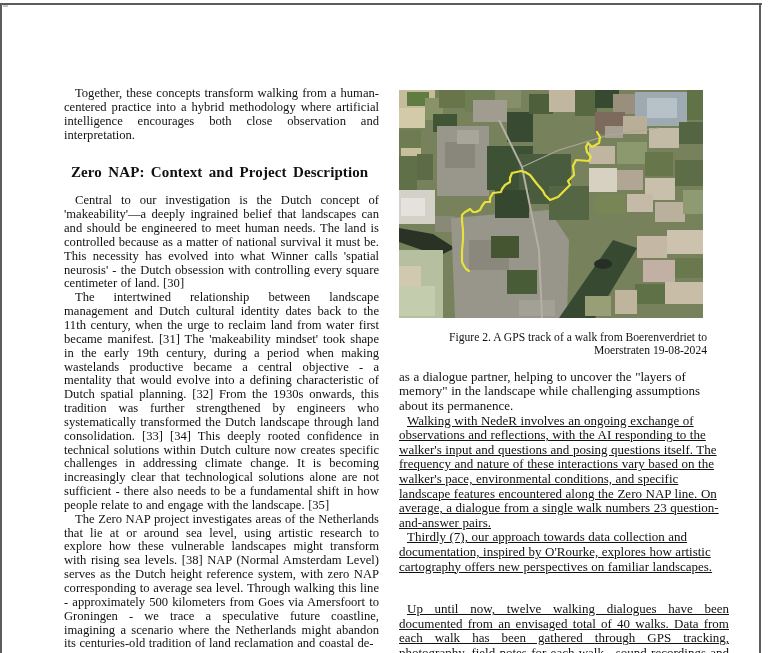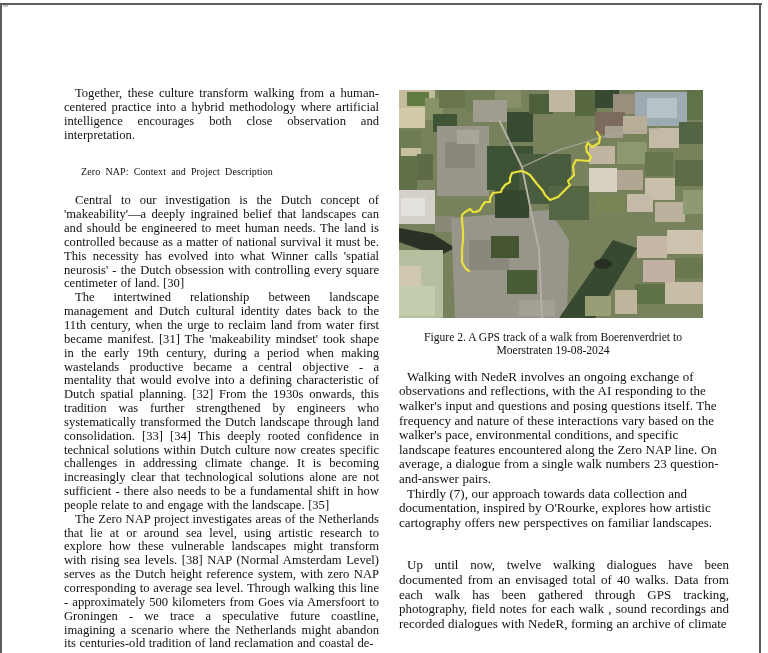--- a/index.html
+++ b/index.html
@@ -12,50 +12,50 @@
   .frame-left{position:absolute;left:0;top:3px;width:2px;height:650px;background:#5c5c5c;}
   .frame-right{position:absolute;left:759px;top:3px;width:2px;height:650px;background:#5c5c5c;}
   .corner-artifact{position:absolute;left:3px;top:3px;width:5px;height:4px;background:#c9c9c9;}
 
   .col-left{position:absolute;left:64px;top:87px;width:315px;}
   .col-left p{
     margin:0;font-size:12.6px;line-height:13.85px;text-align:justify;
     text-indent:11px;word-spacing:0.4px;
   }
   .col-left h2{
-    margin:21px 0 13px 17px;font-size:10px;line-height:18px;font-weight:normal;
+    margin:21px 0 13px 7px;font-size:15px;line-height:18px;font-weight:bold;
     word-spacing:2.5px;letter-spacing:0.1px;
   }
 
   .col-right{position:absolute;left:399px;top:90px;width:330px;}
   figure{margin:0;padding:0;}
   .map-wrap{width:304px;height:228px;display:block;}
   figcaption{
-    margin-top:13px;width:308px;font-size:11.6px;line-height:13.4px;text-align:center;
+    margin-top:13px;width:308px;font-size:11.6px;line-height:13.4px;text-align:right;
   }
   .rc-body{margin-top:12px;}
   .col-right p.rc{
     margin:0;font-size:13px;line-height:14.6px;text-align:left;word-spacing:0.3px;
   }
-  .col-right p.rc.ind2{text-indent:8px;}
+  .col-right p.rc.ind2{text-indent:8px;text-decoration:underline;}
   .col-right p.rc.just{text-align:justify;margin-top:28px;}
 
   .track{fill:none;stroke-width:2.2;stroke-linecap:round;stroke-linejoin:round;}
 </style>
 </head>
 <body>
 
 <div class="viewport">
   <div class="corner-artifact"></div>
   <div class="frame-top"></div>
   <div class="frame-left"></div>
   <div class="frame-right"></div>
 
   <div class="col-left">
-    <p>Together, these culture transform walking from a human-centered practice into a hybrid methodology where artificial intelligence encourages both close observation and interpretation.</p>
+    <p>Together, these concepts transform walking from a human-centered practice into a hybrid methodology where artificial intelligence encourages both close observation and interpretation.</p>
     <h2>Zero NAP: Context and Project Description</h2>
     <p>Central to our investigation is the Dutch concept of 'makeability'—a deeply ingrained belief that landscapes can and should be engineered to meet human needs. The land is controlled because as a matter of national survival it must be. This necessity has evolved into what Winner calls 'spatial neurosis' - the Dutch obsession with controlling every square centimeter of land. [30]</p>
     <p>The intertwined relationship between landscape management and Dutch cultural identity dates back to the 11th century, when the urge to reclaim land from water first became manifest. [31] The 'makeability mindset' took shape in the early 19th century, during a period when making wastelands productive became a central objective - a mentality that would evolve into a defining characteristic of Dutch spatial planning. [32] From the 1930s onwards, this tradition was further strengthened by engineers who systematically transformed the Dutch landscape through land consolidation. [33] [34] This deeply rooted confidence in technical solutions within Dutch culture now creates specific challenges in addressing climate change. It is becoming increasingly clear that technological solutions alone are not sufficient - there also needs to be a fundamental shift in how people relate to and engage with the landscape. [35]</p>
     <p>The Zero NAP project investigates areas of the Netherlands that lie at or around sea level, using artistic research to explore how these vulnerable landscapes might transform with rising sea levels. [38] NAP (Normal Amsterdam Level) serves as the Dutch height reference system, with zero NAP corresponding to average sea level. Through walking this line - approximately 500 kilometers from Goes via Amersfoort to Groningen - we trace a speculative future coastline, imagining a scenario where the Netherlands might abandon its centuries-old tradition of land reclamation and coastal de-</p>
   </div>
 
   <div class="col-right">
     <figure>
       <svg class="map-wrap" viewBox="0 0 304 228" xmlns="http://www.w3.org/2000/svg" preserveAspectRatio="none">
         <defs>
@@ -145,18 +145,19 @@
           <rect x="0" y="160" width="44" height="68" fill="#b9c4a4"></rect>
           <rect x="0" y="196" width="36" height="30" fill="#c7d2b2"></rect>
           <rect x="0" y="176" width="22" height="20" fill="#d6cdb4"></rect>
           <rect x="0" y="0" width="304" height="228" fill="#8a8a7a" opacity="0.06"></rect>
         </g>
         <polyline class="track" points="198,42 201,47 200,53 193,57 189,53 187,57 188,62 192,67 190,71 177,70 174,76 175,85 169,91 171,95 166,100 159,107 151,110 146,105 144,101 138,94 131,85 126,82 122,81 113,83 111,88 111,92 106,95 103,99 102,102 94,103 91,108 91,112 86,112 83,116 81,120 77,122 74,122 71,119 68,121 66,122 63,125 63,131 64,140 64,150 63,160 63,172 65,176 67,179 70,181" stroke="#e8e13c"></polyline>
       </svg>
       <figcaption>Figure 2. A GPS track of a walk from Boerenverdriet to Moerstraten 19-08-2024</figcaption>
     </figure>
     <div class="rc-body">
+      <p class="rc">as a dialogue partner, helping to uncover the "layers of memory" in the landscape while challenging assumptions about its permanence.</p>
       <p class="rc ind2">Walking with NedeR involves an ongoing exchange of observations and reflections, with the AI responding to the walker's input and questions and posing questions itself. The frequency and nature of these interactions vary based on the walker's pace, environmental conditions, and specific landscape features encountered along the Zero NAP line. On average, a dialogue from a single walk numbers 23 question-and-answer pairs.</p>
       <p class="rc ind2">Thirdly (7), our approach towards data collection and documentation, inspired by O'Rourke, explores how artistic cartography offers new perspectives on familiar landscapes.</p>
       <p class="rc ind2 just">Up until now, twelve walking dialogues have been documented from an envisaged  total of 40 walks.  Data from each walk has been gathered through GPS tracking, photography, field notes for each walk , sound recordings and recorded dialogues with NedeR, forming an archive of climate</p>
     </div>
   </div>
 </div>
 
 </body></html>

